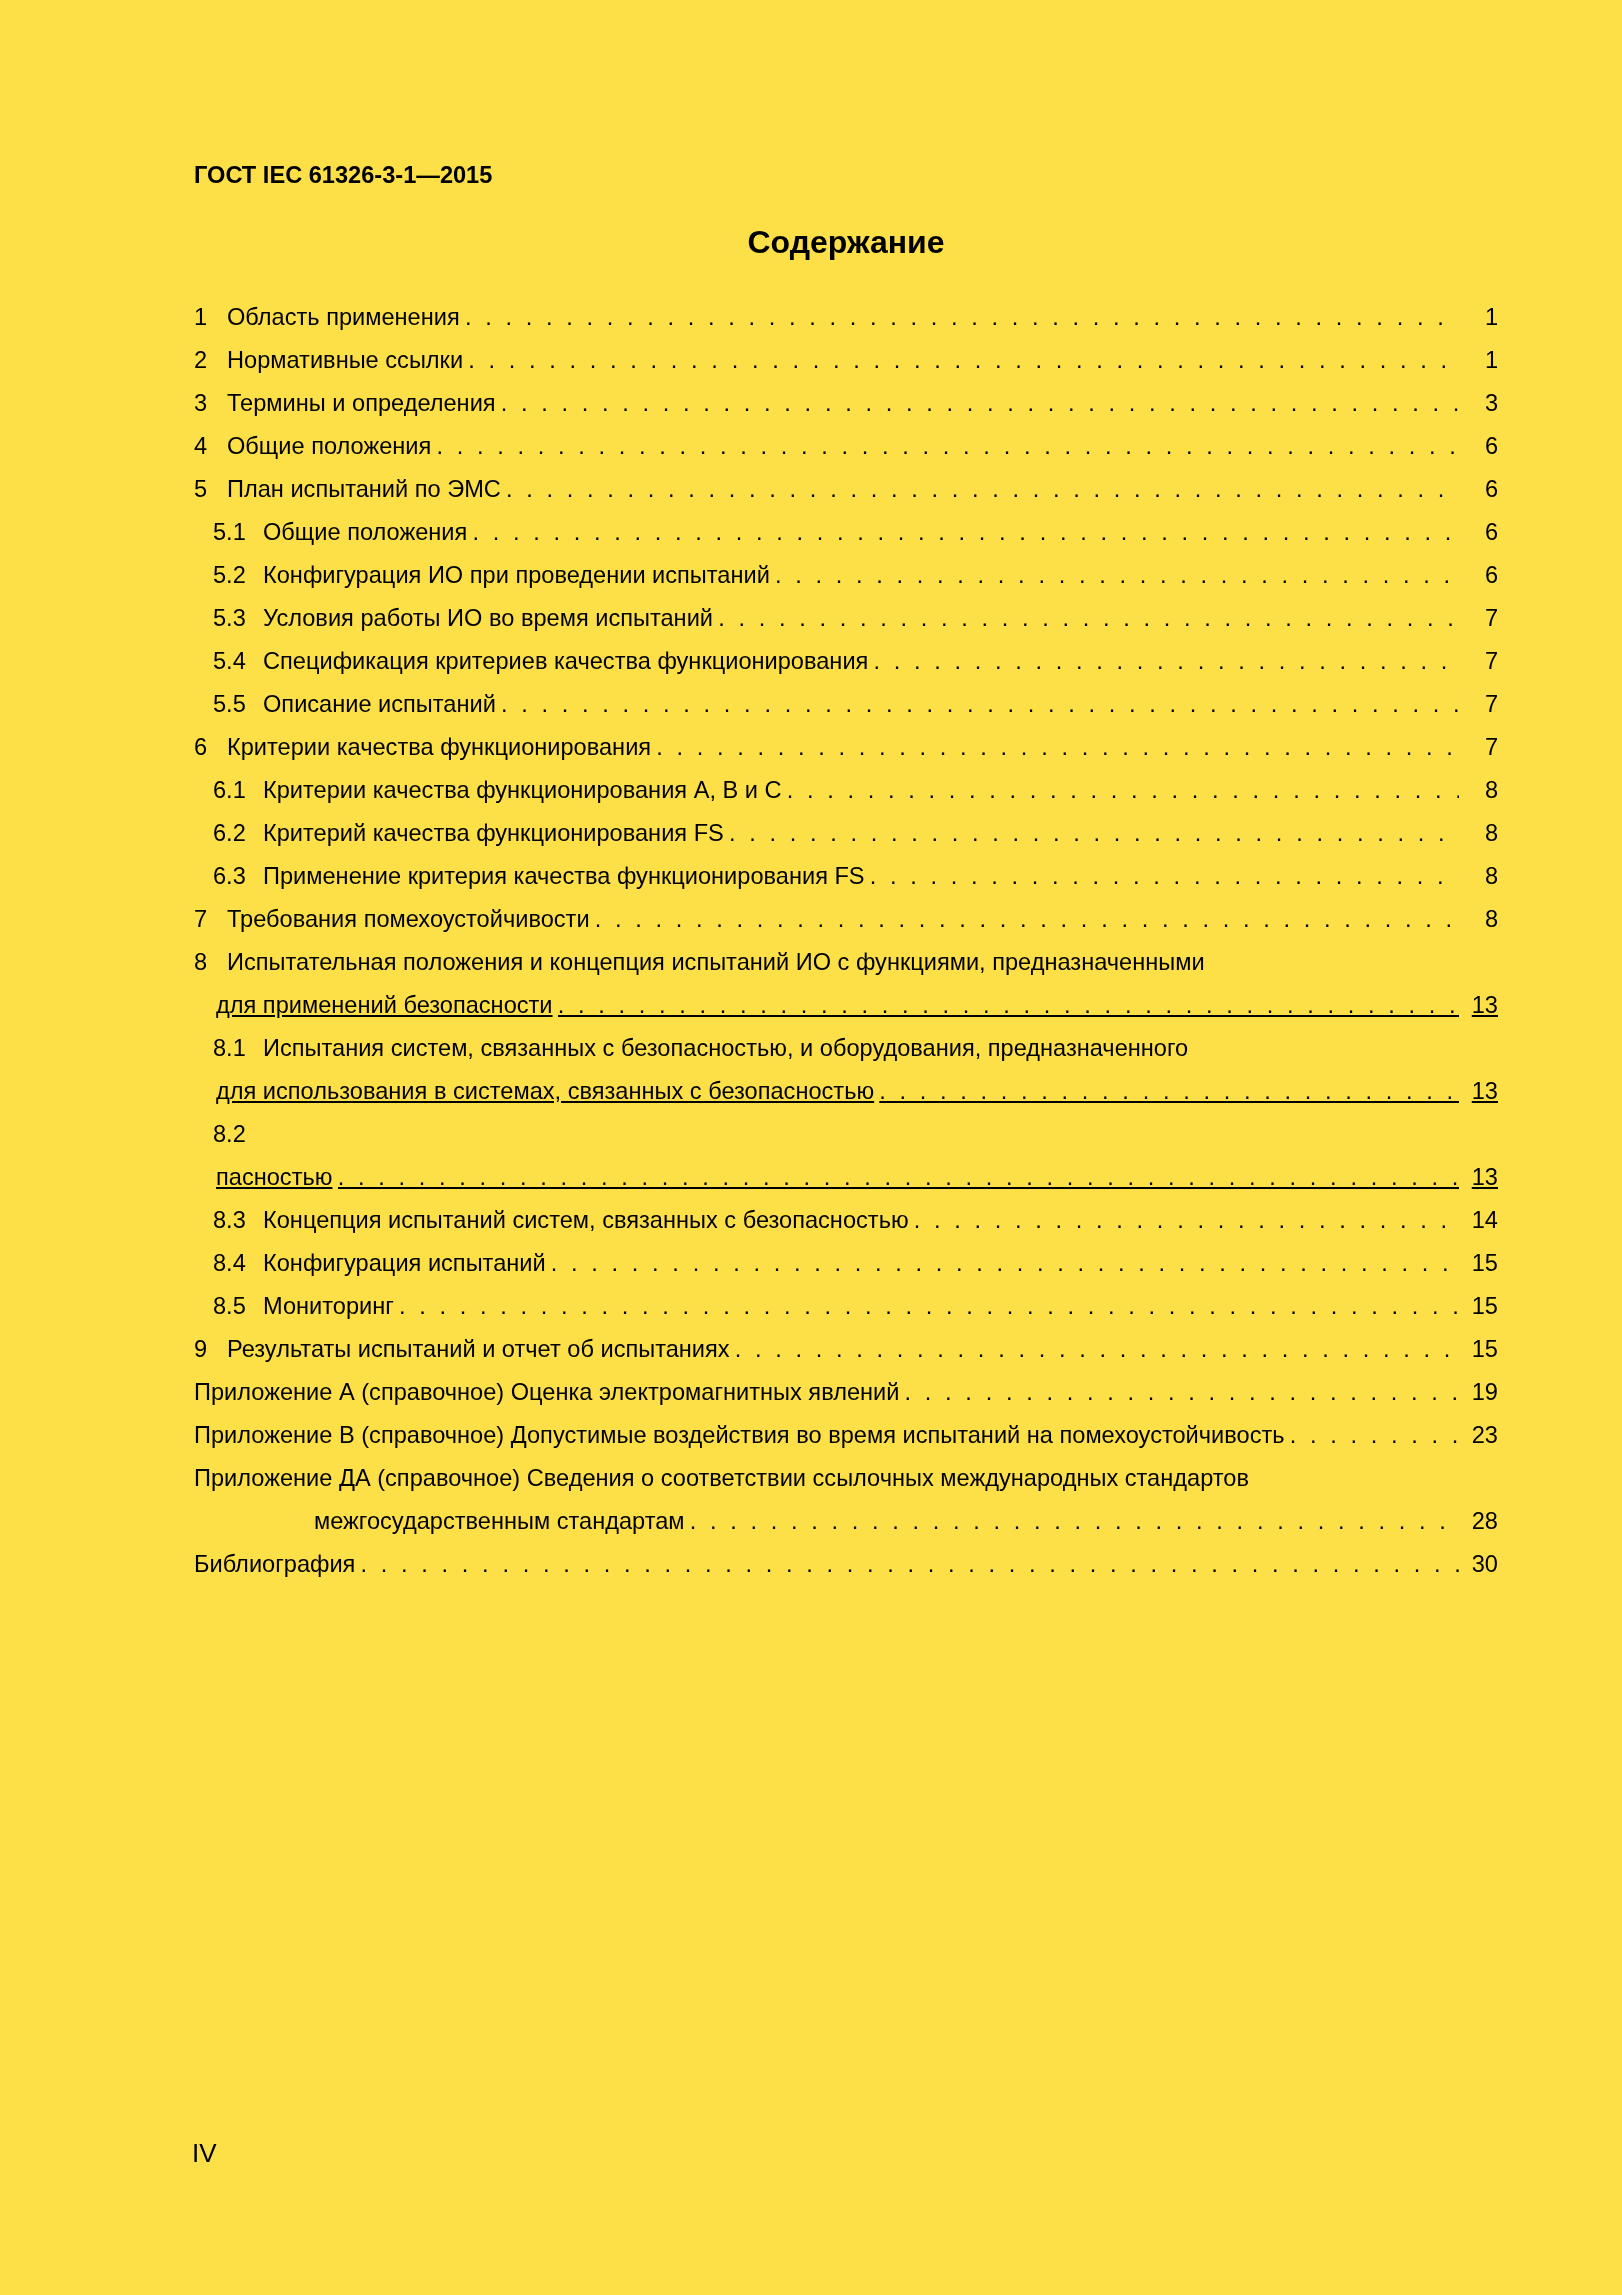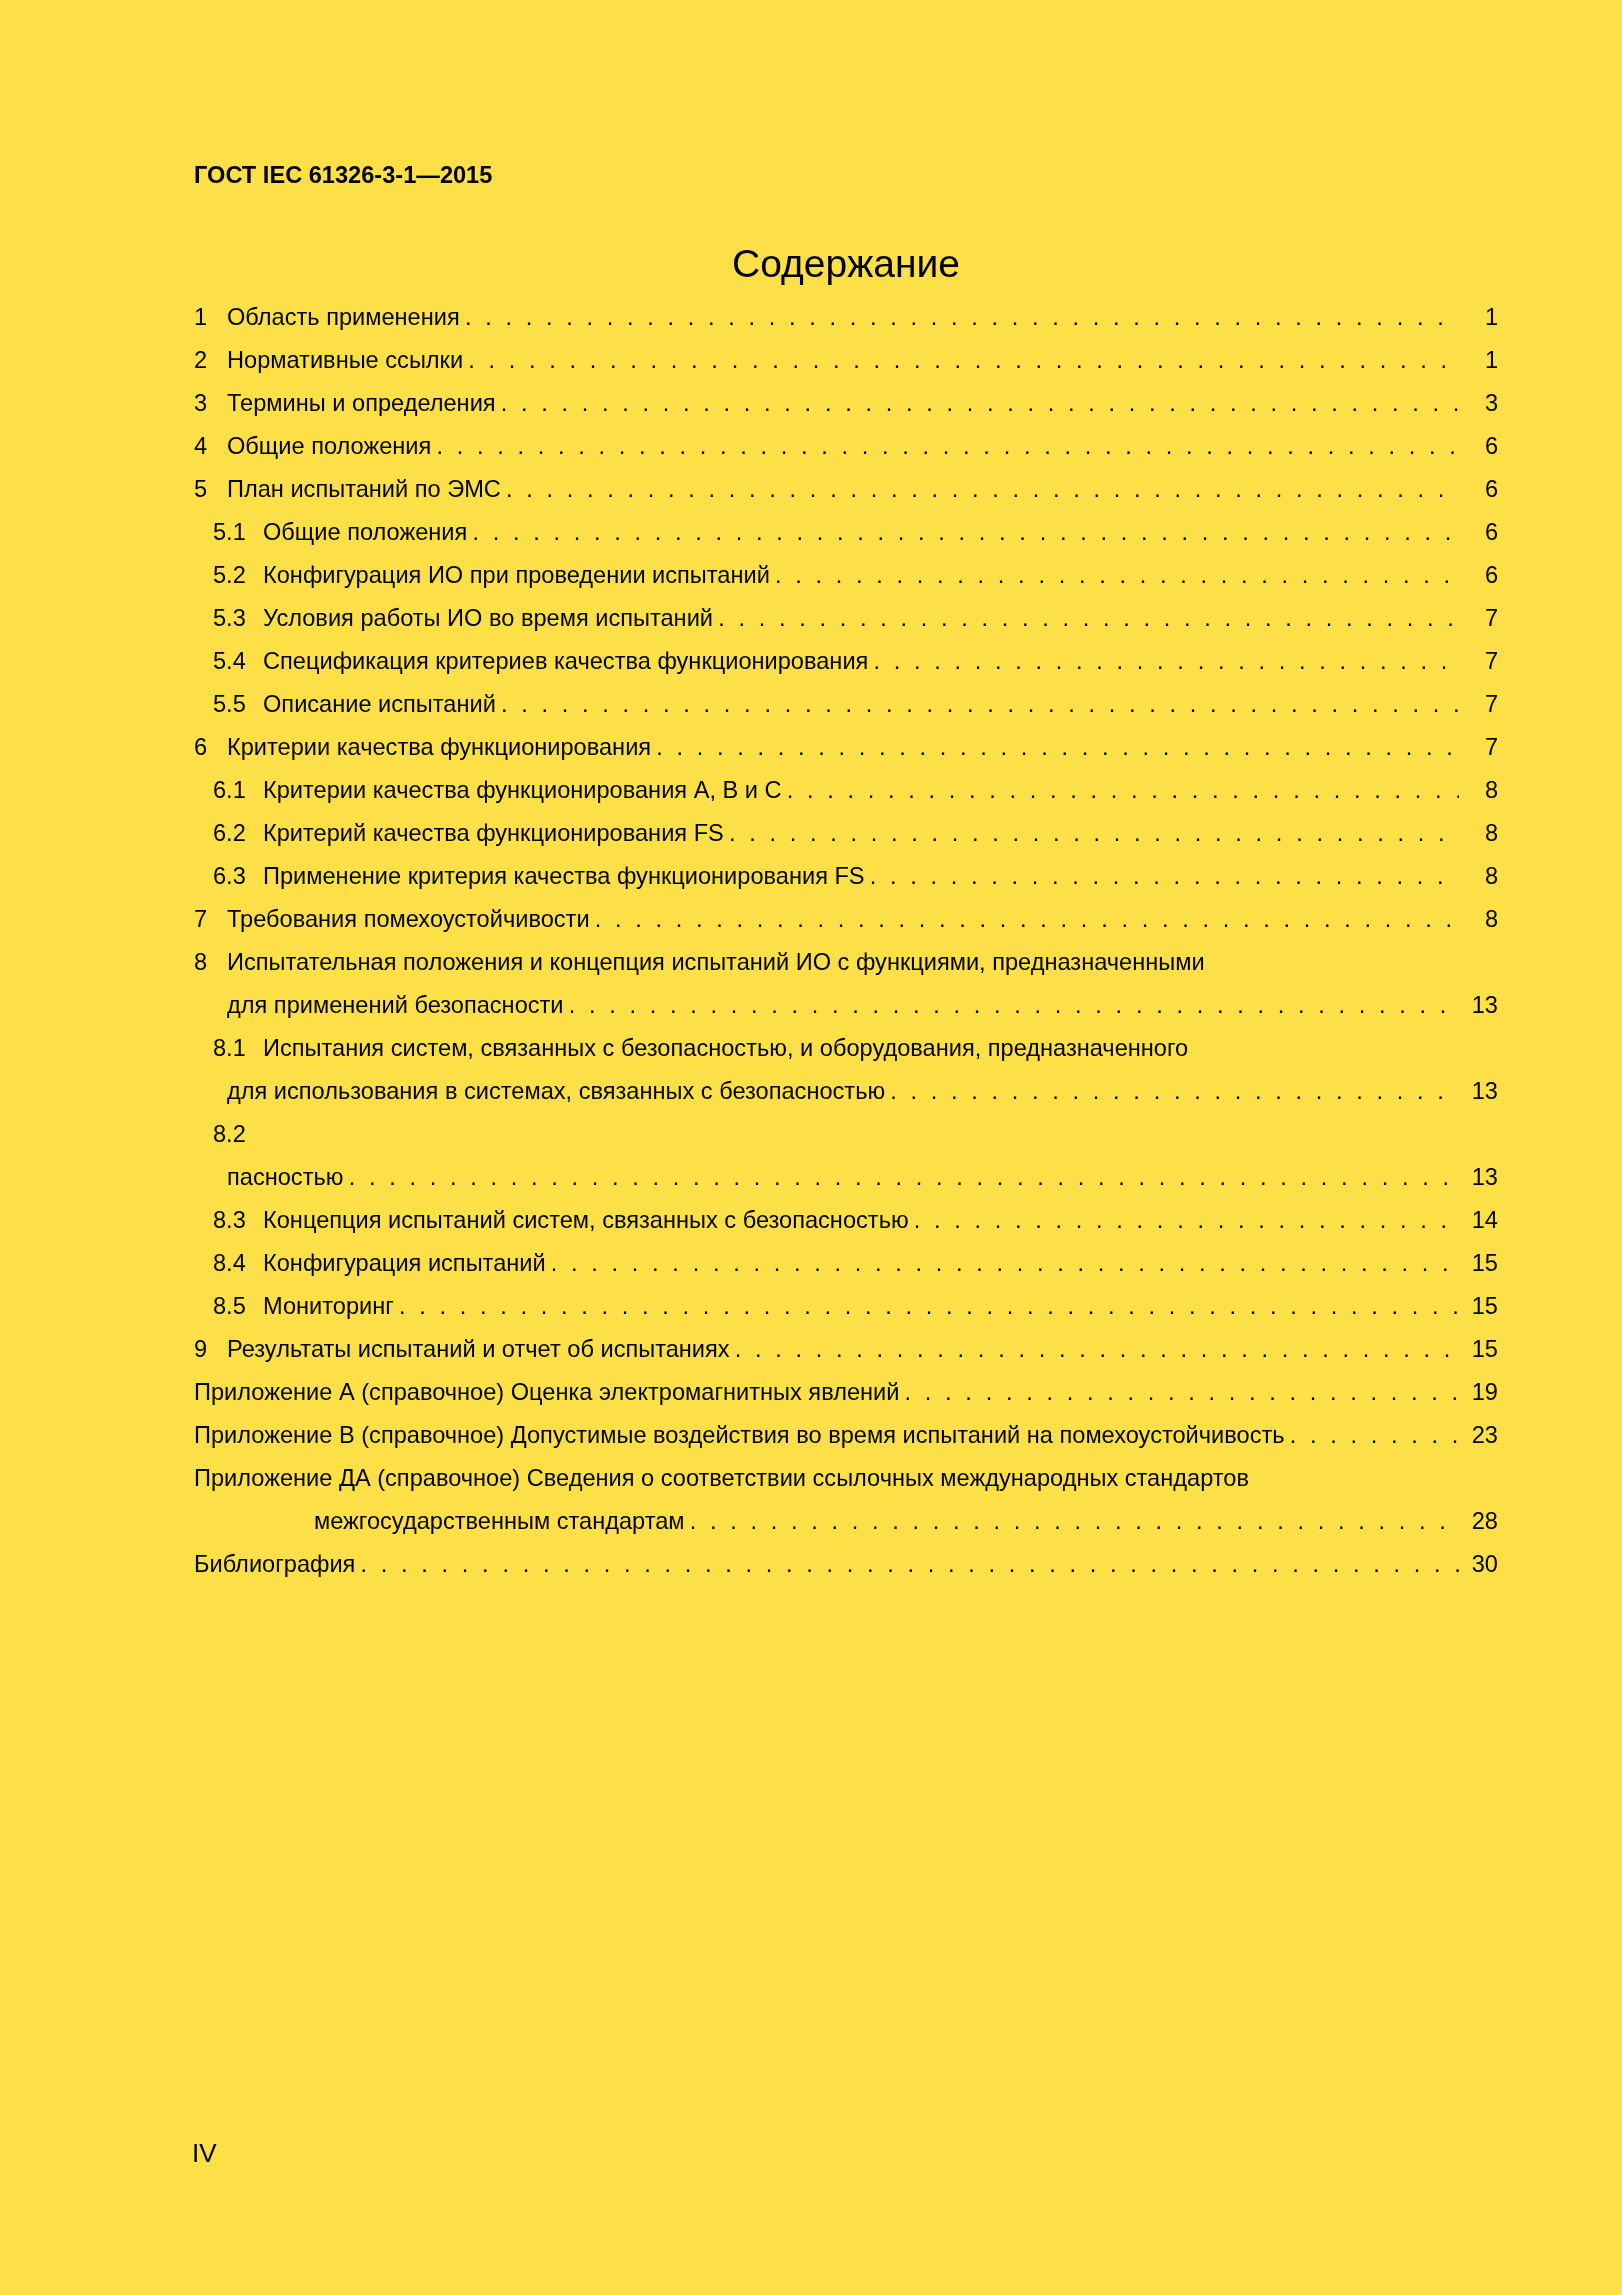--- a/index.html
+++ b/index.html
@@ -20,45 +20,45 @@
     position: absolute;
     left: 194px;
     top: 162px;
     font-size: 23.6px;
     font-weight: bold;
     white-space: nowrap;
   }
   .doc-title {
     position: absolute;
     left: 194px;
-    top: 242px;
+    top: 224px;
     width: 1304px;
     text-align: center;
-    font-size: 39px;
-    font-weight: normal;
+    font-size: 32px;
+    font-weight: bold;
   }
   .toc {
     position: absolute;
     left: 194px;
     top: 296px;
     width: 1304px;
     font-size: 23.6px;
   }
   .row {
     display: flex;
     align-items: baseline;
     line-height: 43px;
     height: 43px;
     white-space: nowrap;
   }
   .row .num { flex: 0 0 auto; }
   .row.main .num { width: 33px; }
   .row.sub { margin-left: 19px; }
   .row.sub .num { width: 50px; }
-  .row.cont { margin-left: 33px; }
+  .row.cont { margin-left: 22px; text-decoration: underline; }
   .row.cont2 { margin-left: 120px; }
   .row .txt { flex: 0 0 auto; }
   .dots {
     flex: 1 1 auto;
     min-width: 0;
     overflow: hidden;
     white-space: nowrap;
     margin-left: 5.2px;
     margin-right: 6.5px;
   }

